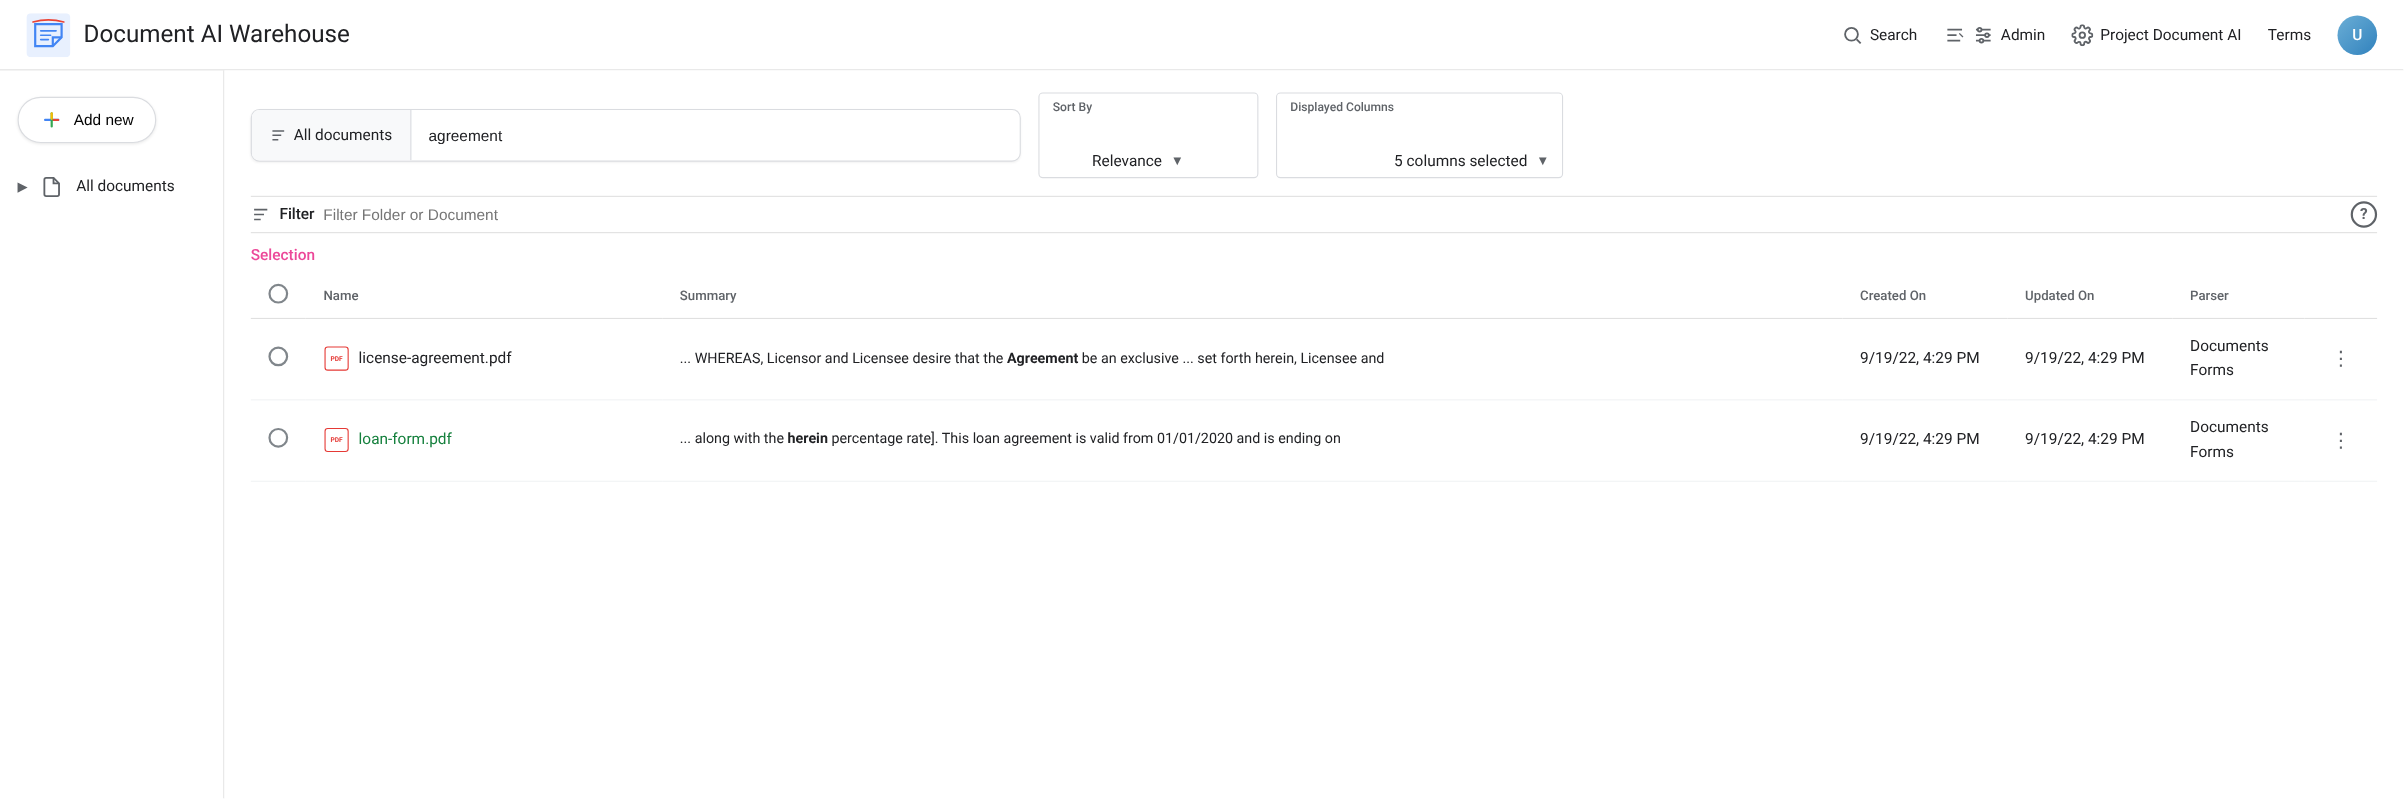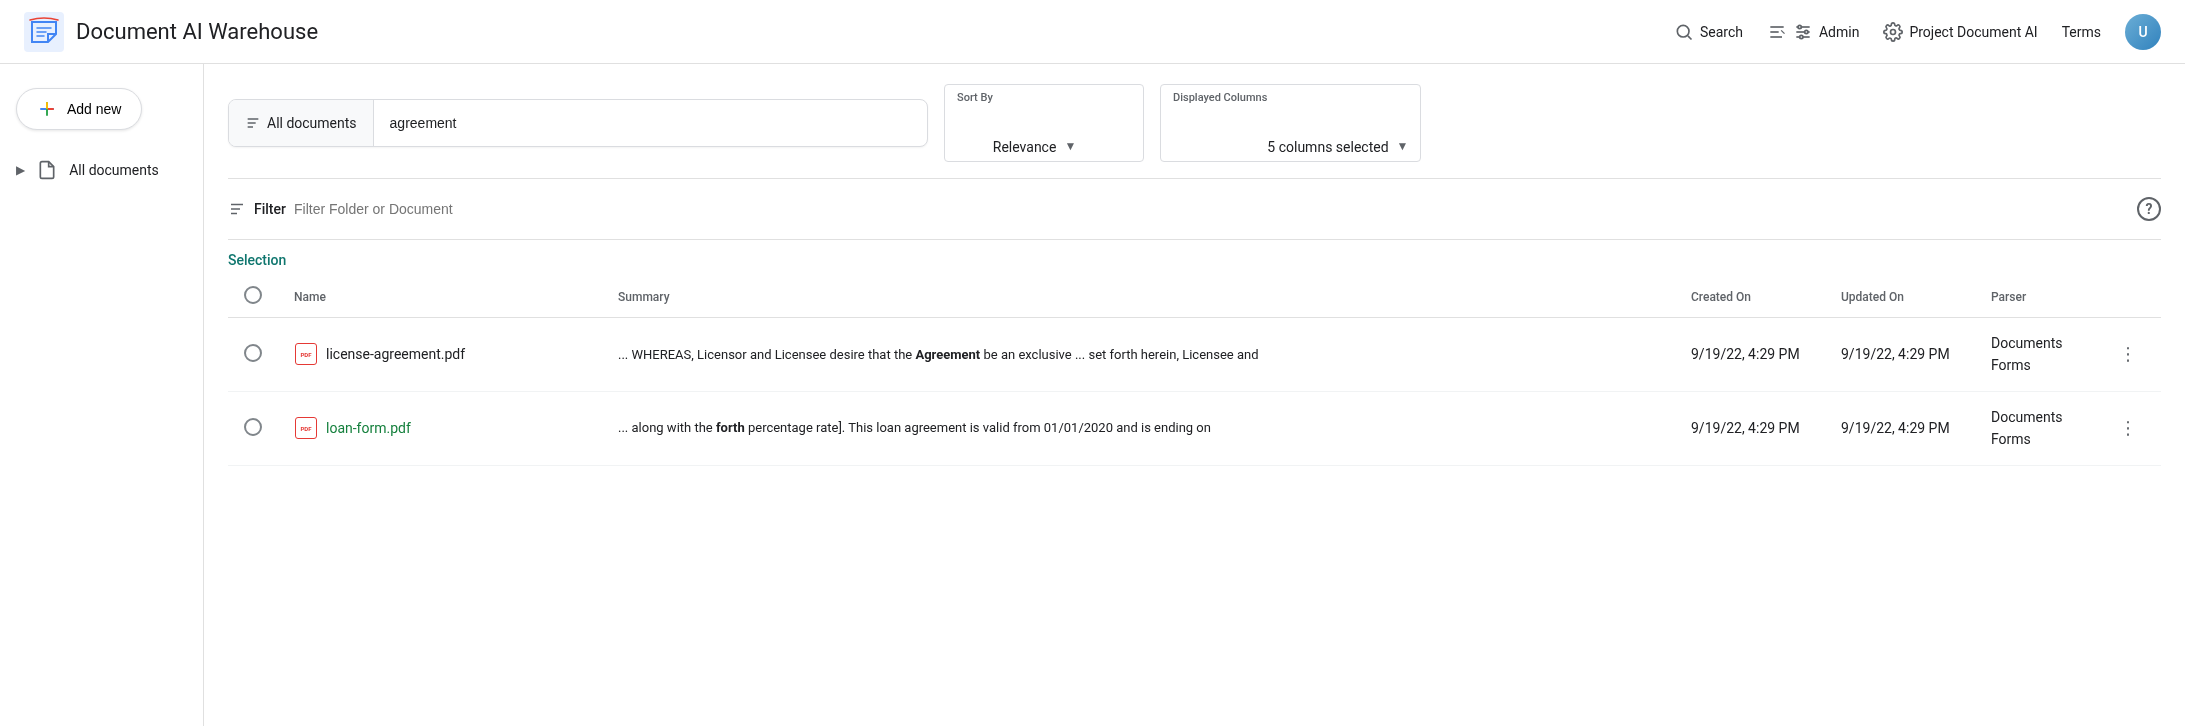--- a/index.html
+++ b/index.html
@@ -69,38 +69,38 @@
       background: #fff;
     }
     .box-label { font-size: 11px; color: #5f6368; font-weight: 500; }
     .box-value-row { display: flex; align-items: flex-start; justify-content: space-between; gap: 8px; margin-top: 48px; }
     .box-value { font-size: 14px; color: #202124; }
     .dropdown-arrow { color: #5f6368; font-size: 12px; }
 
     
     .filter-row {
       display: flex; align-items: center; gap: 8px;
-      padding: 18px 0; border-top: 1px solid #e0e0e0;
+      padding: 4px 0; border-top: 1px solid #e0e0e0;
       border-bottom: 1px solid #e0e0e0; margin-bottom: 0;
     }
     .filter-label { font-size: 14px; font-weight: 500; color: #202124; }
     .filter-input {
       border: none; outline: none; font-size: 14px;
       color: #5f6368; flex: 1; background: transparent;
     }
     .help-icon {
       width: 24px; height: 24px; border-radius: 50%; border: 2px solid #5f6368;
       display: flex; align-items: center; justify-content: center;
       color: #5f6368; font-size: 14px; font-weight: 700;
       cursor: pointer; margin-left: auto; flex-shrink: 0;
     }
 
     
     .selection-row { padding: 12px 0 8px 0; }
-    .selection-label { color: #0f766e; font-size: 14px; font-weight: 500; cursor: pointer; }
+    .selection-label { color: #ec4899; font-size: 14px; font-weight: 500; cursor: pointer; }
 
     
     .doc-table { width: 100%; border-collapse: collapse; }
     .doc-table th {
       text-align: left; padding: 10px 16px;
       font-size: 12px; font-weight: 500; color: #5f6368;
       border-bottom: 1px solid #e0e0e0; background: #fff;
     }
     .doc-table td {
       padding: 14px 16px; font-size: 14px; color: #202124;
@@ -329,21 +329,21 @@
     <td class="col-name">
       <div class="name-cell">
         <span class="pdf-icon">
           <div class="pdf-box">PDF</div>
         </span>
         <span style="cursor:pointer;color:#15803d;">loan-form.pdf</span>
       </div>
     </td>
     <td class="col-summary">
       <span class="summary-text">
-        ... along with the <strong>forth</strong> percentage rate]. This loan agreement is valid from 01/01/2020 and is ending on
+        ... along with the <strong>herein</strong> percentage rate]. This loan agreement is valid from 01/01/2020 and is ending on
       </span>
     </td>
     <td class="col-created">
       <span>9/19/22, 4:29 PM</span>
     </td>
     <td class="col-updated">
       <span>9/19/22, 4:29 PM</span>
     </td>
     <td class="col-parser parser-cell">
       <span>Documents<br>Forms</span>

